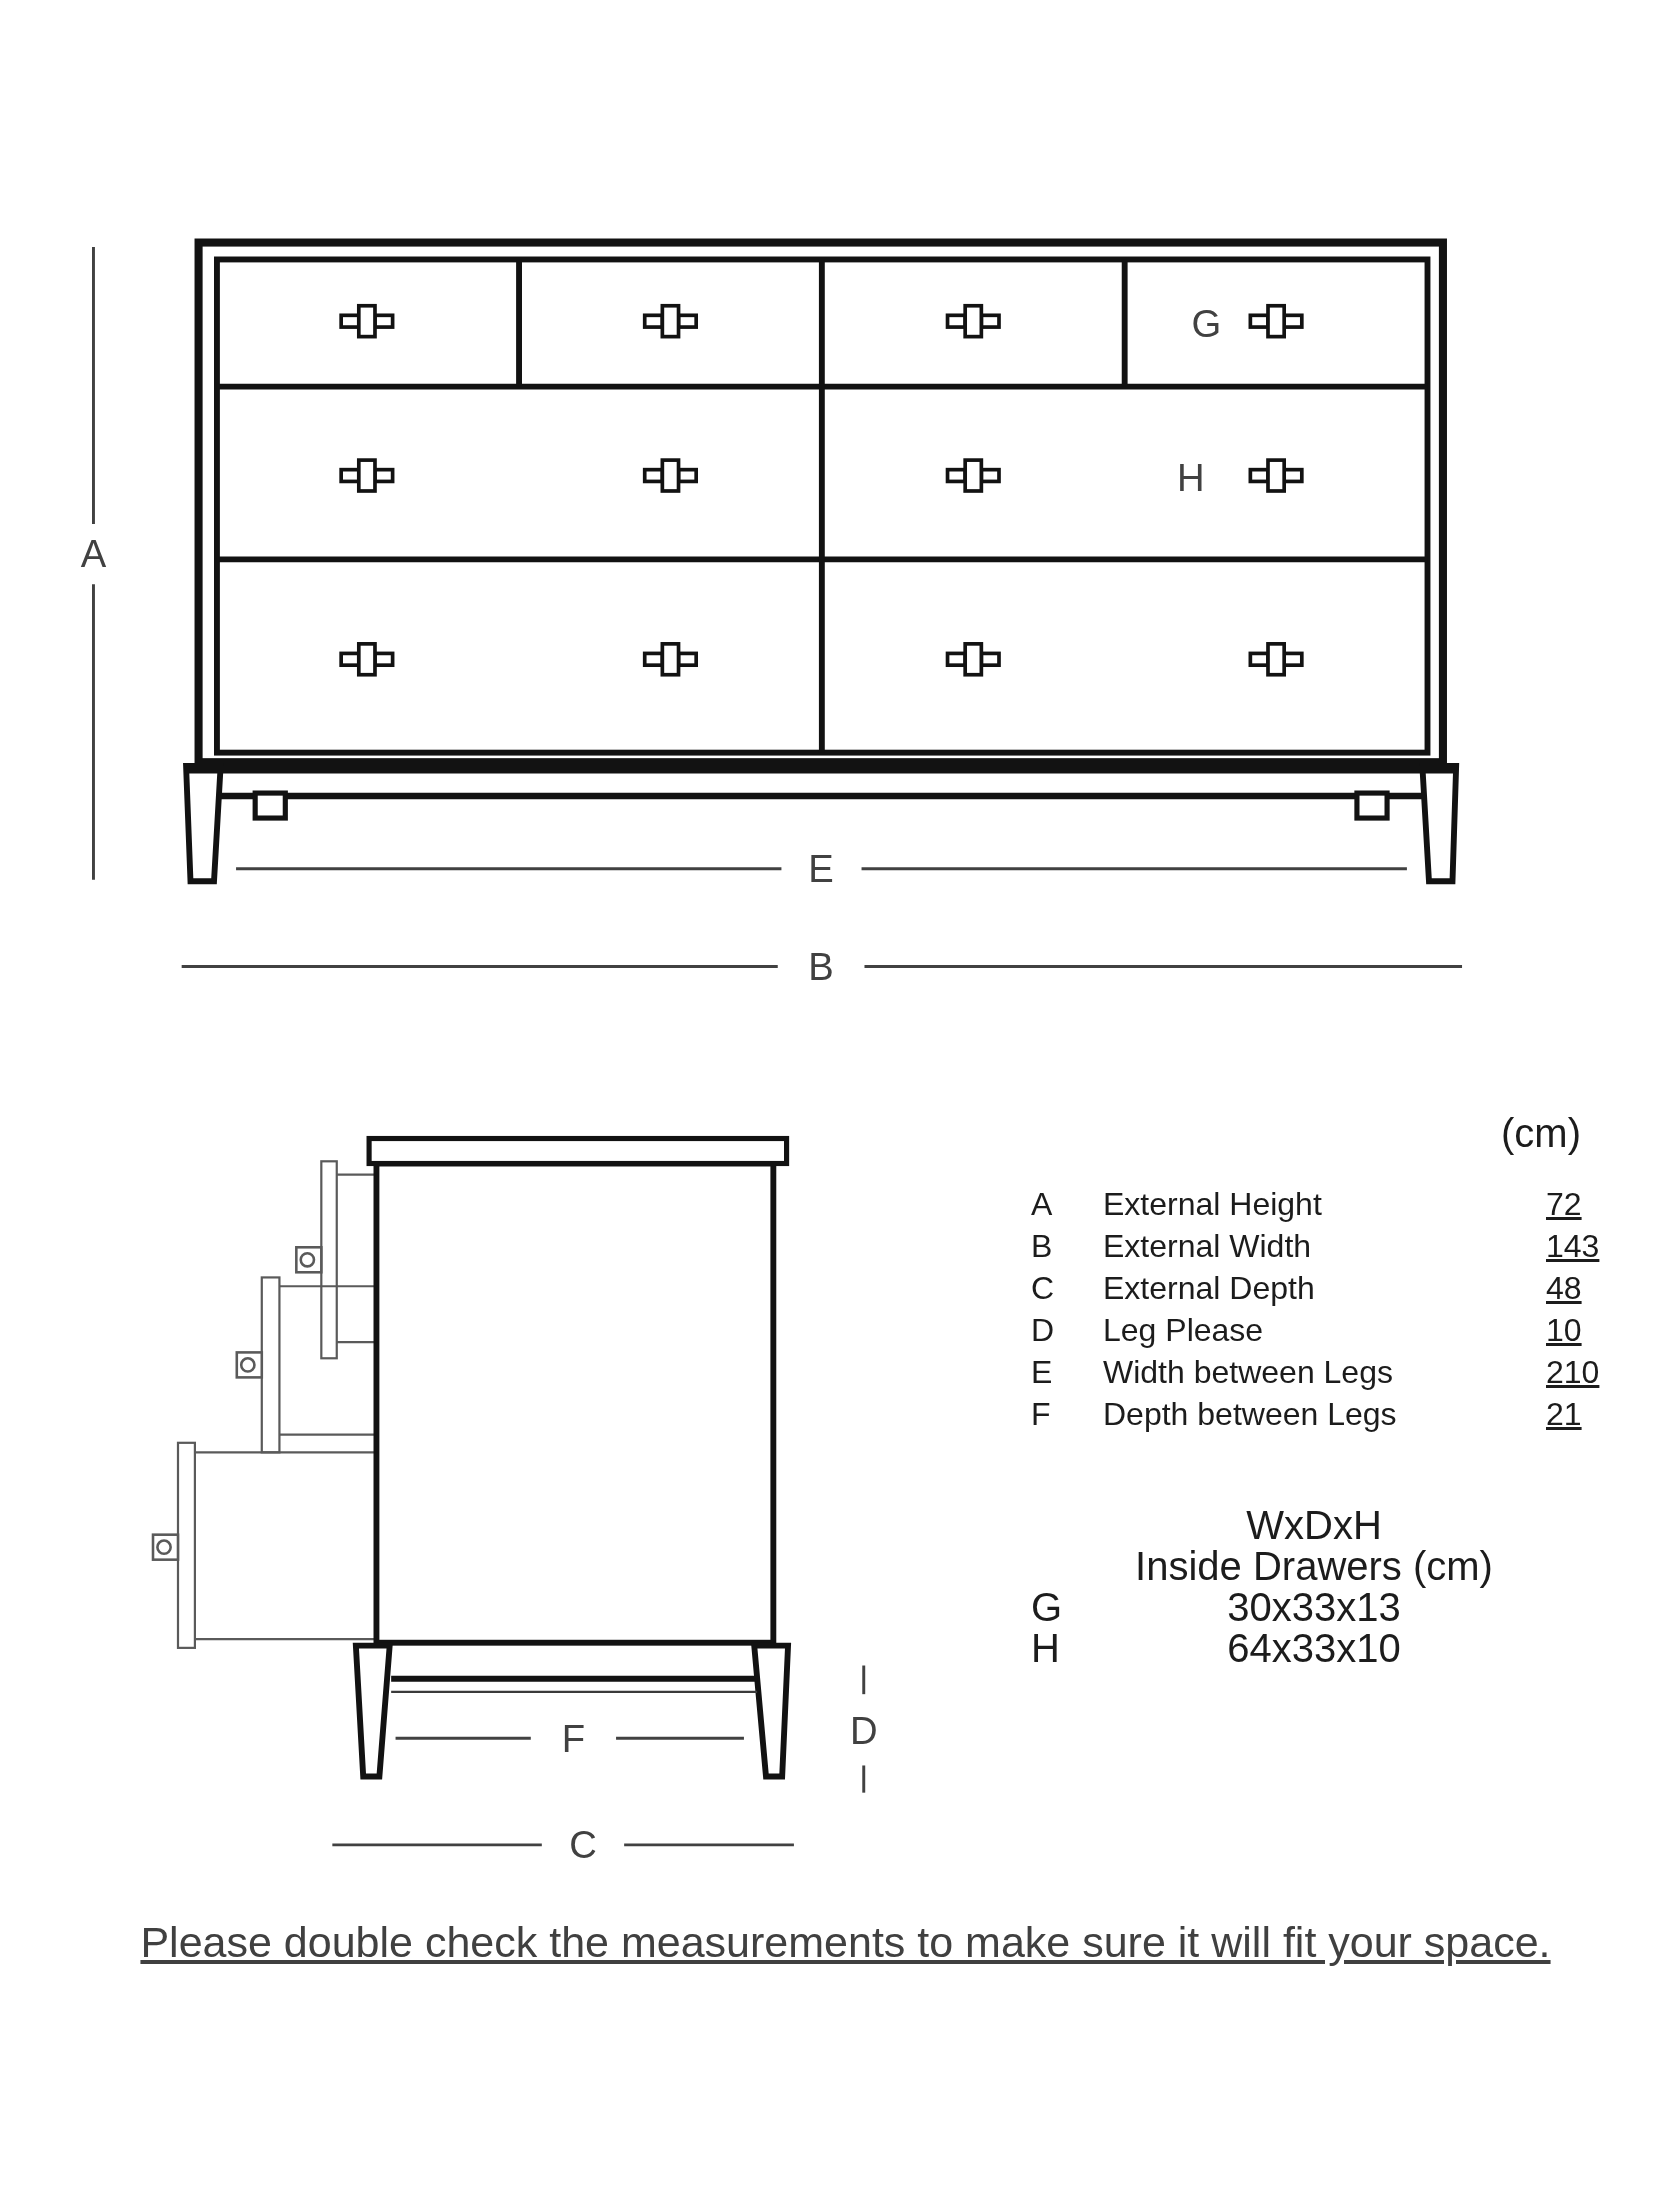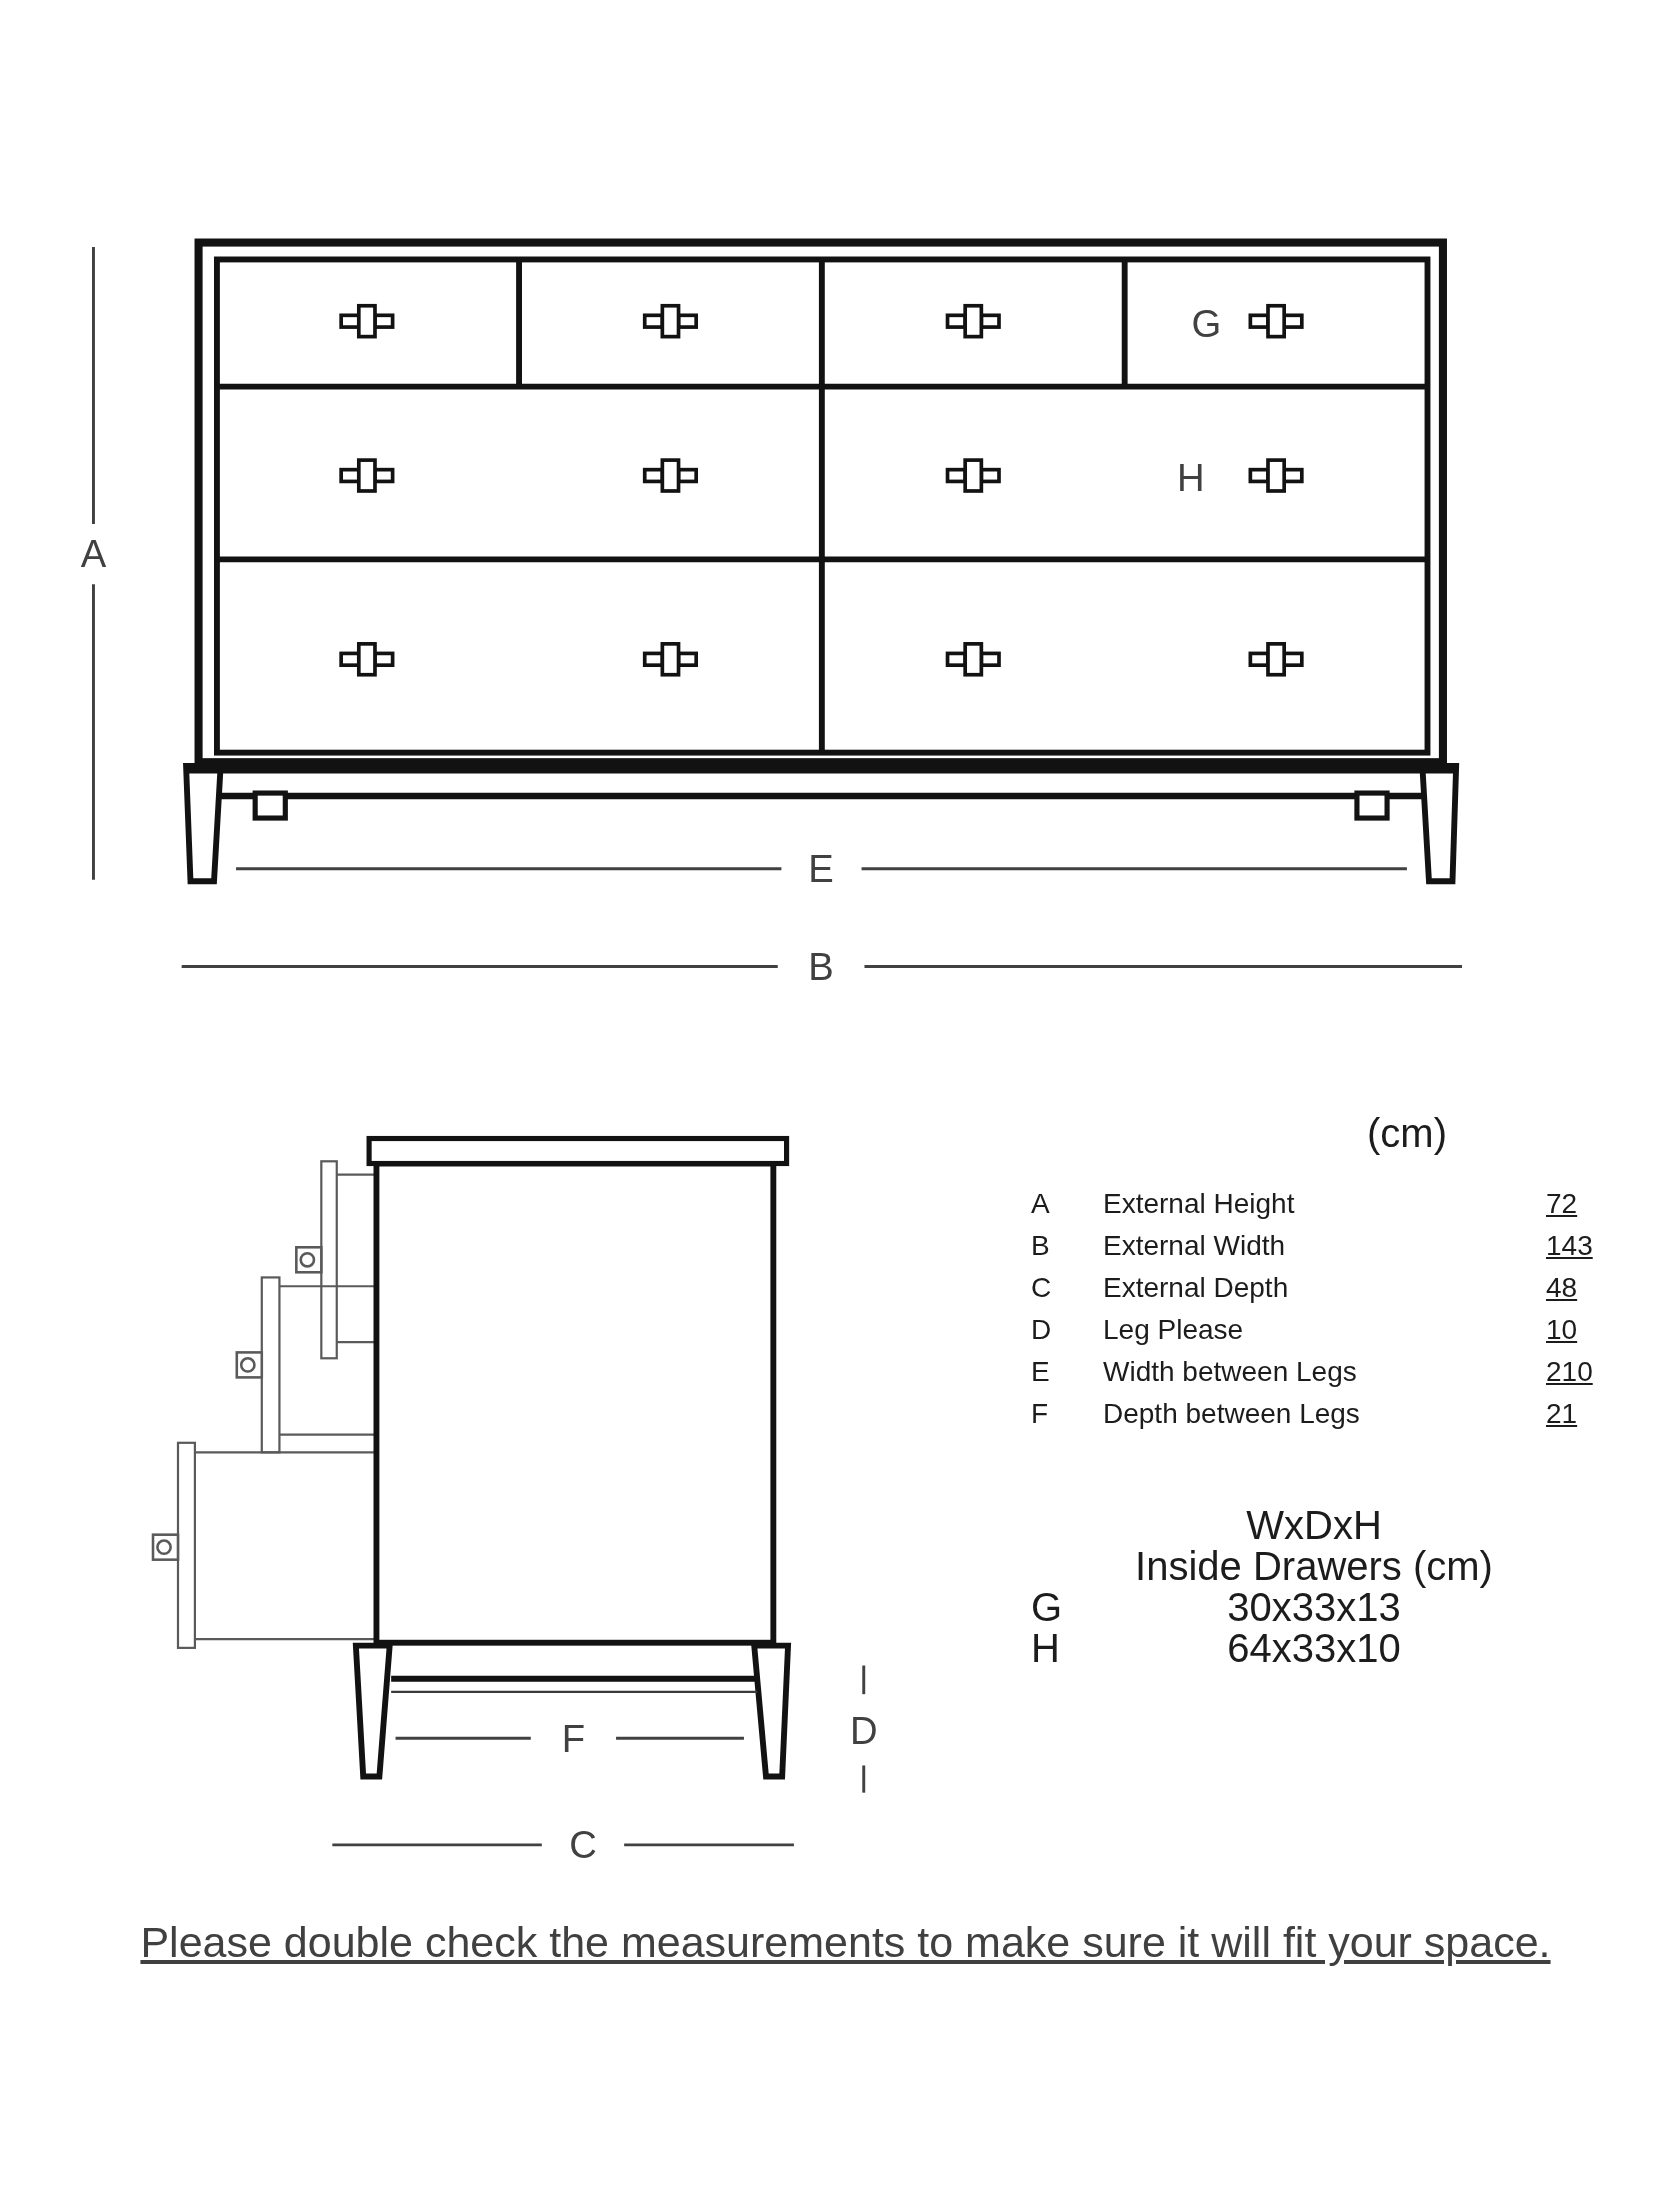--- a/index.html
+++ b/index.html
@@ -12,26 +12,26 @@
   }
   .stage{position:absolute;inset:0;width:1654px;height:2205px;}
   svg.lineart{position:absolute;left:0;top:0;}
   svg.lineart text{
     font-family:"Liberation Sans", sans-serif;
     fill:#414141;
     font-size:52px;
   }
   
   .units-header{
-    position:absolute;left:1315px;top:1111px;width:184px;
-    text-align:center;font-size:40px;color:#1c1c1c;
+    position:absolute;left:1397px;top:1111px;width:184px;
+    text-align:right;font-size:40px;color:#1c1c1c;
   }
   .dims-table{
     position:absolute;left:1031px;top:1183px;width:588px;
-    font-size:28px;color:#1c1c1c;
+    font-size:32px;color:#1c1c1c;
   }
   .dims-row{position:relative;height:42px;line-height:42px;white-space:nowrap;}
   .dims-letter{display:inline-block;width:72px;}
   .dims-label{display:inline-block;}
   .dims-value{position:absolute;left:515px;top:0;text-decoration:underline;}
   .inside-block{
     position:absolute;left:1031px;top:1505px;width:566px;
     font-size:40px;color:#1c1c1c;text-align:center;
   }
   .inside-line{position:relative;height:41px;line-height:41px;}

